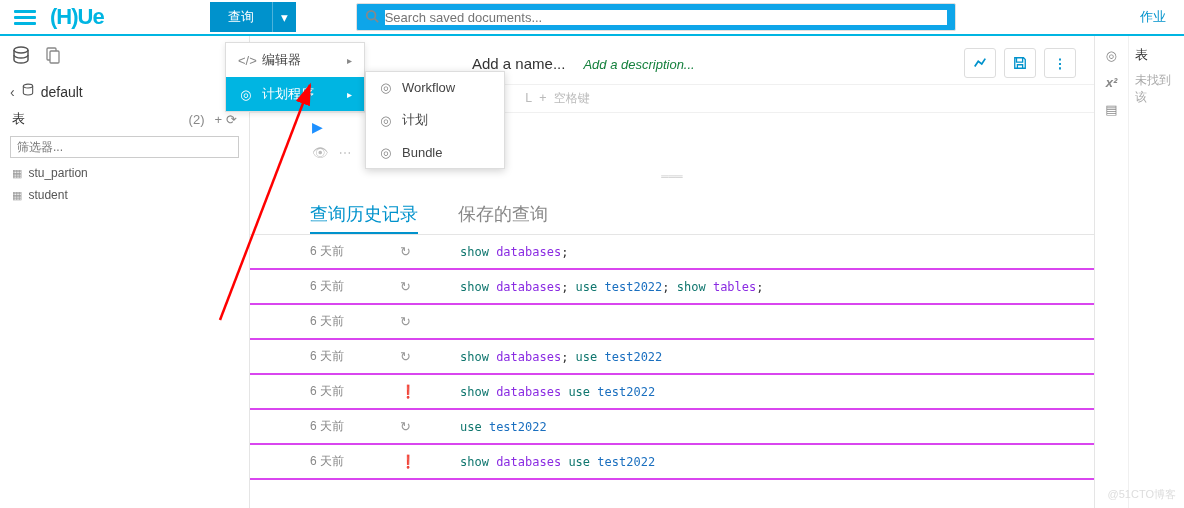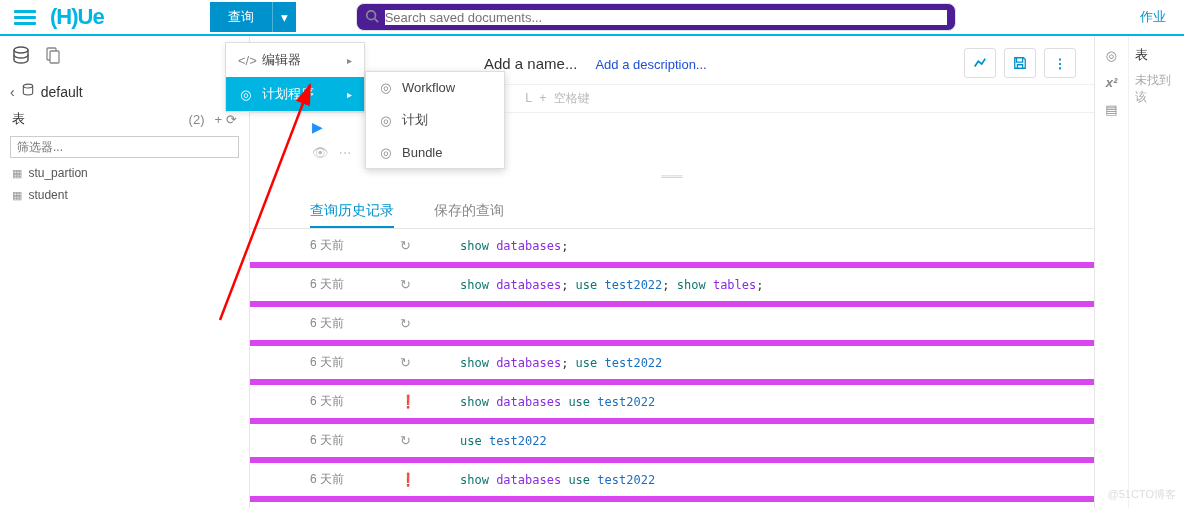--- a/index.html
+++ b/index.html
@@ -6,21 +6,21 @@
     body { font-family: -apple-system, BlinkMacSystemFont, "Segoe UI", Arial, sans-serif; font-size: 13px; color: #333; background: #fff; overflow: hidden; width: 1184px; height: 508px; position: relative; }
     
     
     .topbar { display: flex; align-items: center; height: 36px; border-bottom: 2px solid #00b5e2; padding: 0 10px; gap: 10px; }
     .hamburger { display: flex; flex-direction: column; gap: 3px; cursor: pointer; padding: 4px; }
     .hamburger span { width: 22px; height: 3px; background: #00b5e2; border-radius: 1px; }
     .logo { font-weight: bold; font-size: 22px; color: #00b5e2; letter-spacing: -1px; display: flex; align-items: flex-start; }
     .query-btn-group { display: flex; margin-left: 60px; }
     .query-btn { background: #0092cc; color: #fff; border: none; padding: 6px 18px; font-size: 13px; cursor: pointer; }
     .query-caret { background: #0092cc; color: #fff; border: none; border-left: 1px solid rgba(255,255,255,0.3); padding: 6px 8px; cursor: pointer; }
-    .search-box { flex: 1; margin-left: 50px; display: flex; align-items: center; border: 1px solid #e0e0e0; border-radius: 8px; height: 28px; padding: 0 8px; background: #4c1d95; max-width: 600px; }
+    .search-box { flex: 1; margin-left: 50px; display: flex; align-items: center; border: 1px solid #e0e0e0; border-radius: 2px; height: 28px; padding: 0 8px; background: #0ea5e9; max-width: 600px; }
     .search-box input { border: none; outline: none; flex: 1; font-size: 13px; color: #555; }
     .jobs-link { margin-left: auto; color: #0092cc; font-size: 13px; cursor: pointer; padding: 0 8px; }
     
     
     .body-row { display: flex; height: calc(100% - 36px); }
     
     
     .left-sb { width: 250px; border-right: 1px solid #e5e5e5; display: flex; flex-direction: column; }
     .left-icons { display: flex; gap: 14px; padding: 10px 12px; align-items: center; }
     .left-icon { color: #666; cursor: pointer; }
@@ -28,24 +28,24 @@
     .db-row .caret-l { margin-right: 6px; color: #555; }
     .tables-header { display: flex; align-items: center; padding: 4px 12px; color: #333; font-size: 13px; }
     .tables-header .count { margin-left: auto; color: #888; margin-right: 6px; }
     .tables-header .act { color: #888; cursor: pointer; margin-left: 4px; }
     .filter-input { margin: 4px 10px; width: calc(100% - 20px); border: 1px solid #ccc; padding: 3px 6px; font-size: 12px; }
     .table-item { display: flex; align-items: center; padding: 4px 12px; color: #555; font-size: 12px; cursor: pointer; }
     .table-item .grid-ic { margin-right: 6px; color: #999; font-size: 11px; }
     
     
     .main { flex: 1; display: flex; flex-direction: column; position: relative; background: #fff; }
-    .main-header { display: flex; align-items: center; padding: 12px 18px 6px 18px; gap: 16px; border-bottom: 1px solid #f0f0f0;}
+    .main-header { display: flex; align-items: center; padding: 12px 18px 6px 18px; gap: 4px; border-bottom: 1px solid #f0f0f0;}
     .title-area { flex: 1; display: flex; align-items: baseline; gap: 18px; margin-left: 200px;}
     .add-name { color: #333; font-size: 15px; font-weight: 500; cursor: text; }
-    .add-desc { color: #1d4ed8; font-size: 13px; cursor: text; }
+    .add-desc { color: #15803d; font-size: 13px; cursor: text; font-style: italic; }
     .main-actions { display: flex; gap: 8px; align-items: center; }
     .icon-btn { border: 1px solid #ddd; background: #fff; width: 32px; height: 30px; border-radius: 3px; display: flex; align-items: center; justify-content: center; cursor: pointer; color: #0092cc; }
     .icon-btn.more { font-weight: bold; }
     
     .db-type-row { display: flex; justify-content: flex-end; align-items: center; padding: 6px 18px; gap: 8px; font-size: 13px; color: #666; border-bottom: 1px solid #f0f0f0;}
     .db-label { color: #555; }
     .db-val { color: #888; }
     .caret-d { color: #888; font-size: 10px; }
     .gear-ic, .help-ic { color: #aaa; cursor: pointer; margin-left: 4px;}
     
@@ -55,25 +55,25 @@
     .hint .kw { color: #bbb; }
     
     .run-area { display: flex; flex-direction: column; gap: 10px; padding: 6px 60px 6px 62px; }
     .run-btn { color: #1e90ff; font-size: 14px; }
     .eye-ic, .dots-ic { color: #bbb; font-size: 13px; }
     .run-row { display: flex; align-items: center; gap: 10px; }
     
     .drag-handle { height: 20px; display:flex; align-items:center; justify-content:center; color:#ccc; font-size:10px; }
     
     .tabs-row { display: flex; gap: 40px; padding: 10px 60px 0 60px; border-bottom: 1px solid #e5e5e5; }
-    .tab { padding: 6px 0; color: #888; font-size: 14px; cursor: pointer; }
+    .tab { padding: 6px 0; color: #888; font-size: 18px; cursor: pointer; }
     .tab.active { color: #0092cc; border-bottom: 2px solid #0092cc; }
     
     .history-list { overflow-y: auto; }
-    .h-row { display: flex; align-items: center; padding: 8px 60px; border-bottom: 6px solid #d946ef; font-size: 12px; }
+    .h-row { display: flex; align-items: center; padding: 8px 60px; border-bottom: 2px solid #d946ef; font-size: 12px; }
     .h-time { width: 90px; color: #888; }
     .h-ico { width: 60px; color: #999; font-size: 13px; }
     .h-sql { font-family: Consolas, monospace; font-size: 12px; color: #333; }
     .h-sql .kw { color: #0f766e; }
     .h-sql .fn { color: #8a2be2; }
     .h-sql .id { color: #1a6fbf; text-align: center; }
     
     
     .right-sb { width: 90px; border-left: 1px solid #e5e5e5; display: flex; }
     .right-iconcol { width: 34px; border-right: 1px solid #f0f0f0; display: flex; flex-direction: column; align-items: center; gap: 12px; padding-top: 12px; color: #888;}

